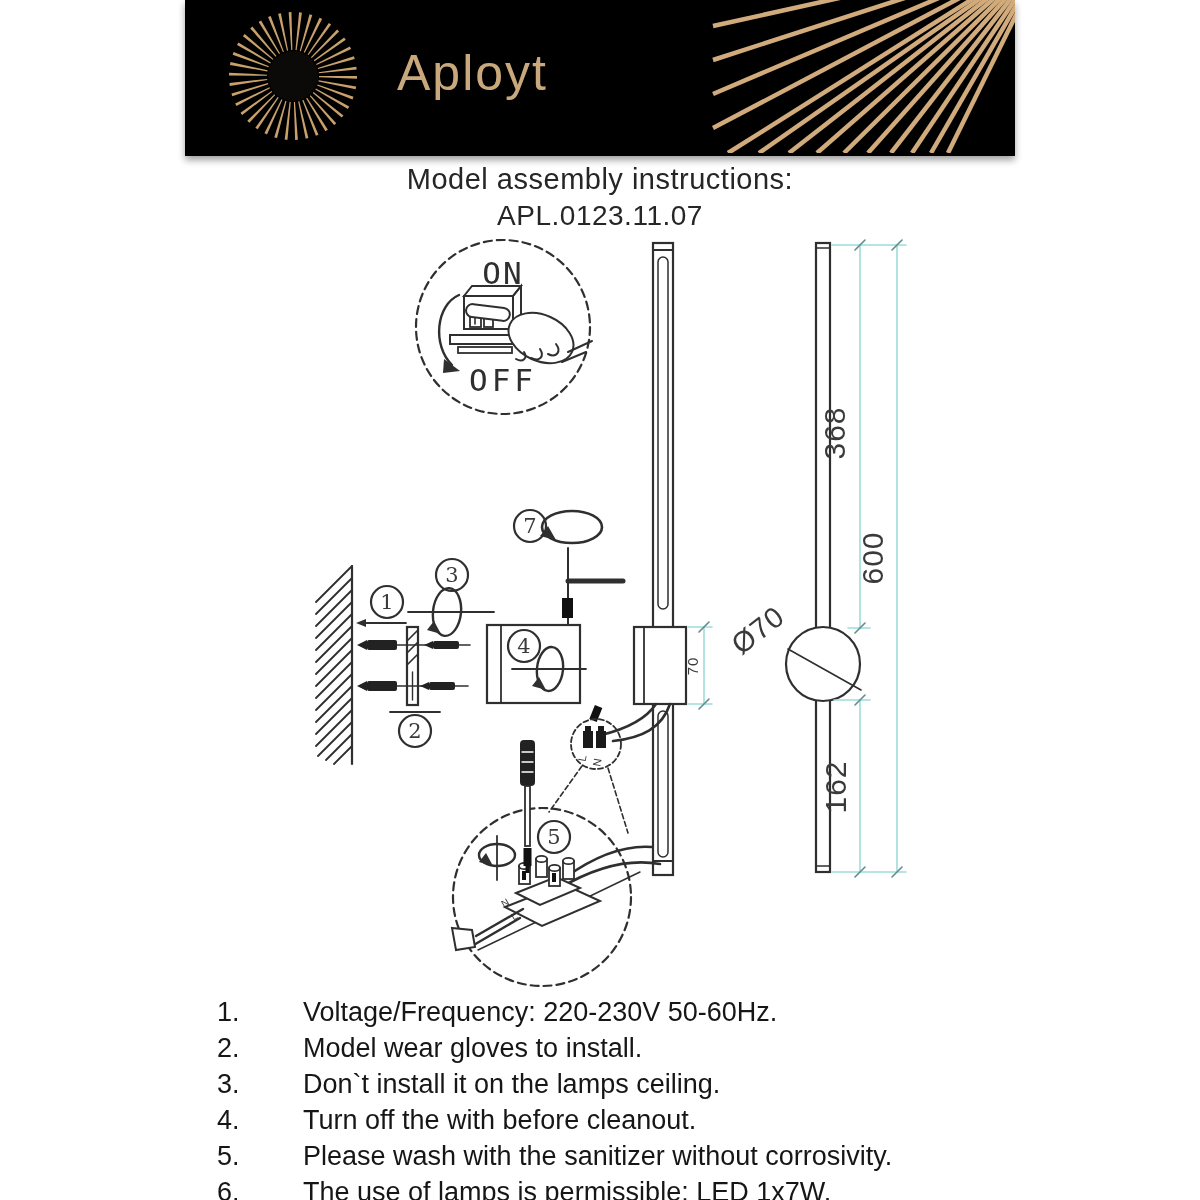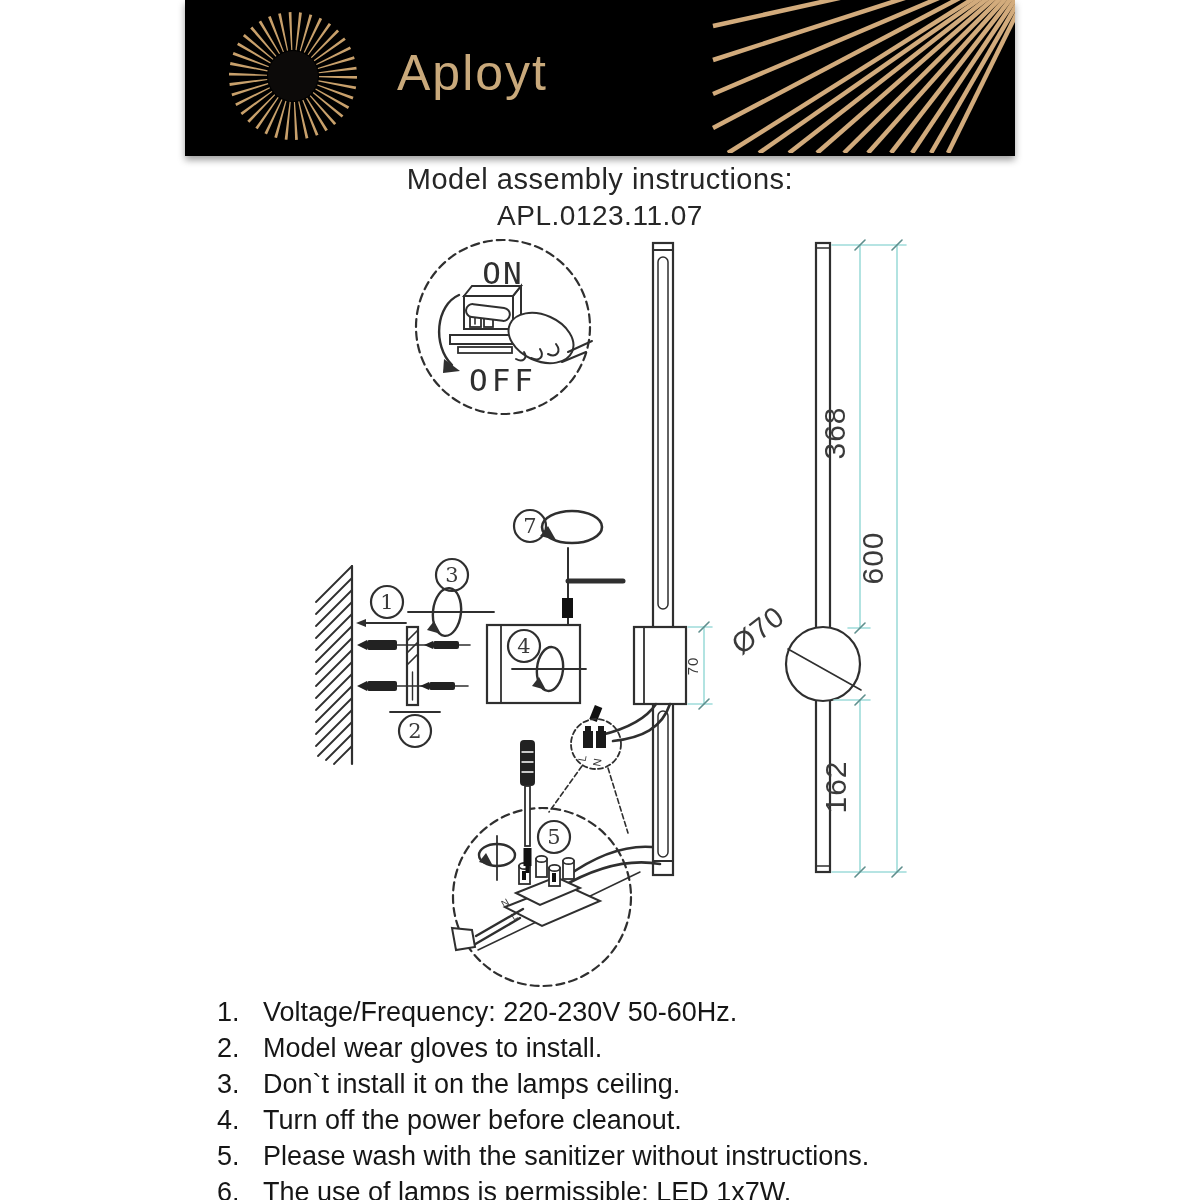--- a/index.html
+++ b/index.html
@@ -14,21 +14,21 @@
   
   .title-block{position:absolute;left:0;top:163px;width:1200px;text-align:center;color:#262626;}
   .title-line1{font-size:29px;letter-spacing:.5px;}
   .title-line2{font-size:28px;margin-top:4px;letter-spacing:.5px;}
   
   .diagram{position:absolute;left:0;top:0;width:1200px;height:1200px;}
   
   .instructions{position:absolute;left:217px;top:994px;width:810px;color:#161616;}
   .inst-row{display:flex;font-size:27px;line-height:36px;}
   .inst-num{width:46px;flex:none;}
-  .inst-text{flex:1;}
+  .inst-text{flex:1;margin-left:40px;}
 </style>
 </head>
 <body>
 
 <div class="page">
 
   <div class="banner">
     <svg width="830" height="153" viewBox="0 0 830 153">
 
       <g>
@@ -284,25 +284,25 @@
     <div class="inst-row">
       <span class="inst-num">2.</span>
       <span class="inst-text">Model wear gloves to install.</span>
     </div>
     <div class="inst-row">
       <span class="inst-num">3.</span>
       <span class="inst-text">Don`t install it on the lamps ceiling.</span>
     </div>
     <div class="inst-row">
       <span class="inst-num">4.</span>
-      <span class="inst-text">Turn off the power before cleanout.</span>
+      <span class="inst-text">Turn off the with before cleanout.</span>
     </div>
     <div class="inst-row">
       <span class="inst-num">5.</span>
-      <span class="inst-text">Please wash with the sanitizer without instructions.</span>
+      <span class="inst-text">Please wash with the sanitizer without corrosivity.</span>
     </div>
     <div class="inst-row">
       <span class="inst-num">6.</span>
       <span class="inst-text">The use of lamps is permissible: LED 1x7W.</span>
     </div>
   </div>
 
 </div>
 
 </body></html>

